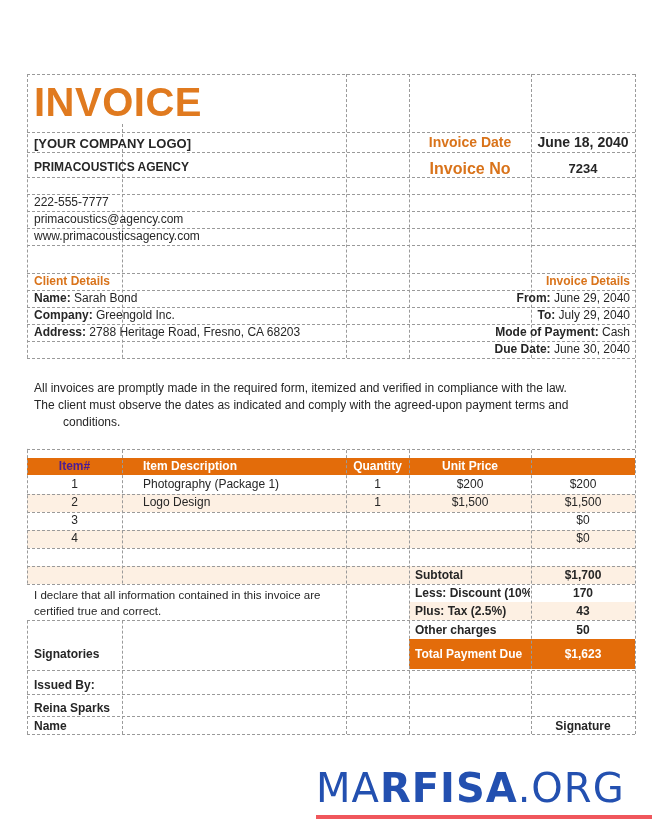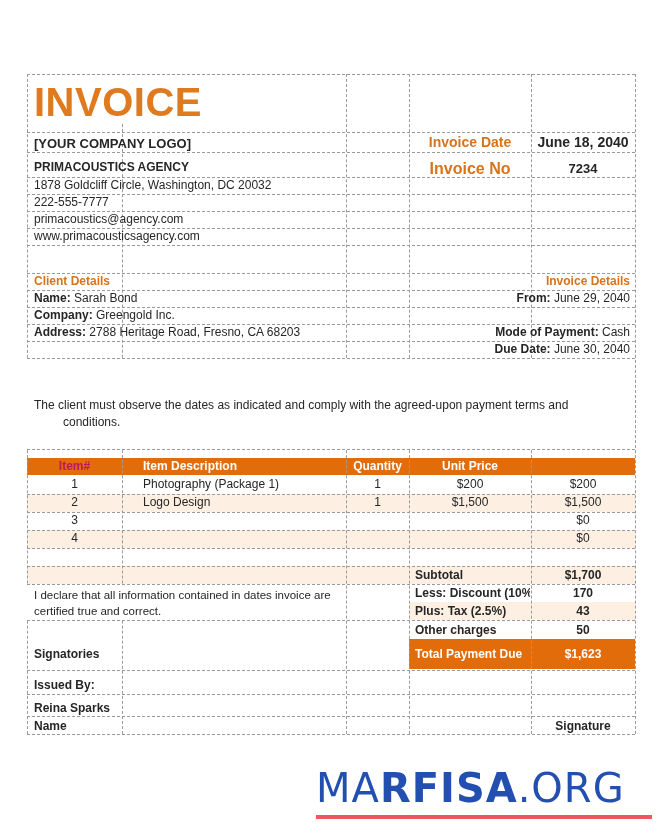--- a/index.html
+++ b/index.html
@@ -67,40 +67,41 @@
   <div class="hl" style="top:660px;width:608px;"></div>
 
   <div class="title">INVOICE</div>
   <div class="cell b" style="left:7px;top:61px;font-size:13px;">[YOUR COMPANY LOGO]</div>
   <div class="cell b or ctr" style="left:382px;top:60px;width:122px;font-size:14px;">Invoice Date</div>
   <div class="cell b ctr" style="left:504px;top:60px;width:104px;font-size:14px;">June 18, 2040</div>
   <div class="cell b or ctr" style="left:382px;top:86px;width:122px;font-size:16px;">Invoice No</div>
   <div class="cell b ctr" style="left:504px;top:86px;width:104px;font-size:13px;">7234</div>
 
   <div class="cell b" style="left:7px;top:85px;text-align:right;">PRIMACOUSTICS AGENCY</div>
-  <div class="cell" style="left:7px;top:103px;">1878 Goldcliff Circle, Washington, DC 20032</div>
   <div class="cell" style="left:7px;top:120px;text-align:center;">222-555-7777</div>
   <div class="cell" style="left:7px;top:154px;">www.primacousticsagency.com</div>
   <div class="cell" style="left:7px;top:137px;">primacoustics@agency.com</div>
 
   <div class="cell b or" style="left:7px;top:199px;">Client Details</div>
   <div class="cell" style="left:7px;top:216px;"><b>Name:</b> <span>Sarah Bond</span></div>
   <div class="cell" style="left:7px;top:233px;"><b>Company:</b> <span>Greengold Inc.</span></div>
   <div class="cell" style="left:7px;top:250px;"><b>Address:</b> <span>2788 Heritage Road, Fresno, CA 68203</span></div>
 
   <div class="cell b or rt" style="left:382px;top:199px;width:221px;">Invoice Details</div>
   <div class="cell rt" style="left:382px;top:216px;width:221px;"><b>From:</b> <span>June 29, 2040</span></div>
+  <div class="cell rt" style="left:382px;top:233px;width:221px;"><b>To:</b> <span>July 29, 2040</span></div>
   <div class="cell rt" style="left:330px;top:250px;width:273px;"><b>Mode of Payment:</b> <span>Cash</span></div>
   <div class="cell rt" style="left:382px;top:267px;width:221px;"><b>Due Date:</b> <span>June 30, 2040</span></div>
 
   <div style="position:absolute;left:0;top:285px;width:608px;height:89px;background:#fff;"></div>
+  <div class="cell" style="left:7px;top:306px;">All invoices are promptly made in the required form, itemized and verified in compliance with the law.</div>
   <div class="cell" style="left:7px;top:323px;">The client must observe the dates as indicated and comply with the agreed-upon payment terms and</div>
   <div class="cell" style="left:7px;top:340px;margin-left:29px;">conditions.</div>
 
-  <div class="cell ctr" style="left:0;top:384px;width:95px;color:#be185d;font-weight:bold;">Item#</div>
+  <div class="cell ctr" style="left:0;top:384px;width:95px;color:#4c1d95;font-weight:bold;">Item#</div>
   <div class="cell" style="left:116px;top:384px;color:#fff;font-weight:bold;">Item Description</div>
   <div class="cell ctr" style="left:319px;top:384px;width:63px;color:#fff;font-weight:bold;">Quantity</div>
   <div class="cell ctr" style="left:382px;top:384px;width:122px;color:#fff;font-weight:bold;">Unit Price</div>
   <div class="cell ctr" style="left:504px;top:384px;width:104px;color:#fff;font-weight:bold;margin-top:15px;">Total Amount</div>
 
   <div>
     <div class="cell ctr" style="left:0;top:402px;width:95px;">1</div>
     <div class="cell" style="left:116px;top:402px;">Photography (Package 1)</div>
     <div class="cell ctr" style="left:319px;top:402px;width:63px;">1</div>
     <div class="cell ctr" style="left:382px;top:402px;width:122px;">$200</div>
@@ -133,21 +134,21 @@
   <div class="cell b" style="left:388px;top:511px;width:115px;">Less: Discount (10%</div>
   <div class="cell b ctr" style="left:504px;top:511px;width:104px;">170</div>
   <div class="cell b" style="left:388px;top:529px;">Plus: Tax (2.5%)</div>
   <div class="cell b ctr" style="left:504px;top:529px;width:104px;">43</div>
   <div class="cell b" style="left:388px;top:548px;">Other charges</div>
   <div class="cell b ctr" style="left:504px;top:548px;width:104px;">50</div>
   <div class="cell b" style="left:388px;top:572px;color:#fff;">Total Payment Due</div>
   <div class="cell b ctr" style="left:504px;top:572px;width:104px;color:#fff;">$1,623</div>
 
   <div style="position:absolute;left:0;top:511px;width:319px;height:34px;background:#fff;"></div>
-  <div class="cell" style="left:7px;top:513px;font-size:11.5px;">I declare that all information contained in dates invoice are</div>
+  <div class="cell" style="left:7px;top:513px;font-size:11.5px;">I declare that all information contained in this invoice are</div>
   <div class="cell" style="left:7px;top:529px;font-size:11.5px;">certified true and correct.</div>
 
   <div class="cell b" style="left:7px;top:572px;">Signatories</div>
   <div class="cell b" style="left:7px;top:603px;">Issued By:</div>
   <div class="cell b" style="left:7px;top:626px;">Reina Sparks</div>
   <div class="cell b" style="left:7px;top:644px;">Name</div>
   <div class="cell b ctr" style="left:504px;top:644px;width:104px;">Signature</div>
 </div>
 
 <div class="logo"><span>MA</span><span class="bold">RFISA</span><span>.ORG</span></div>

